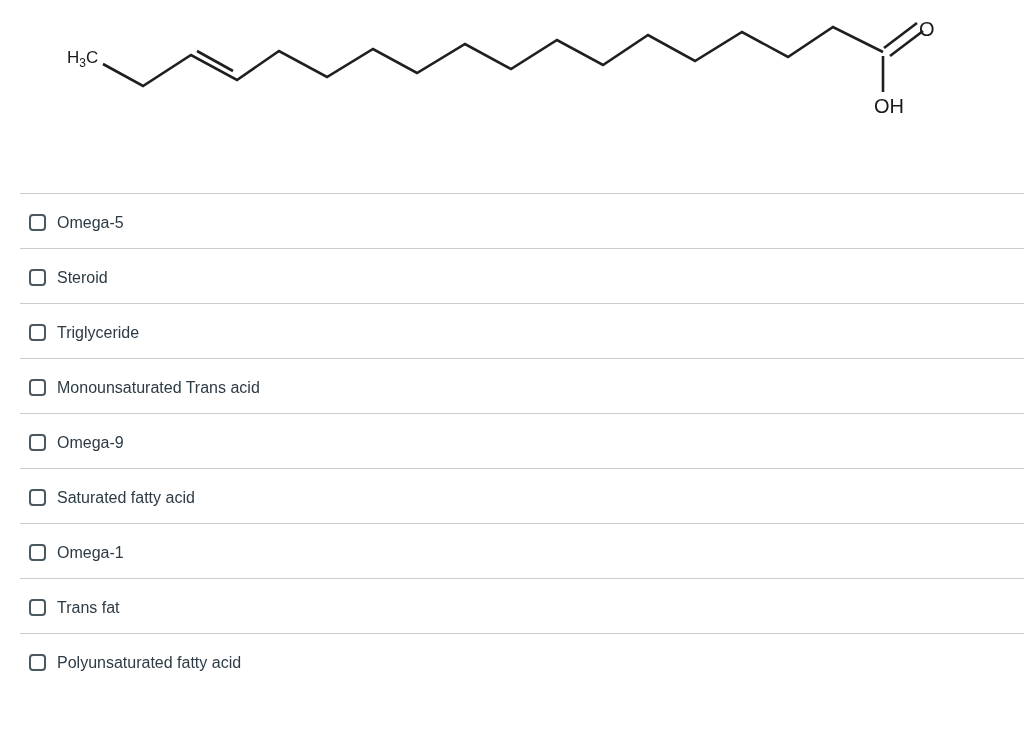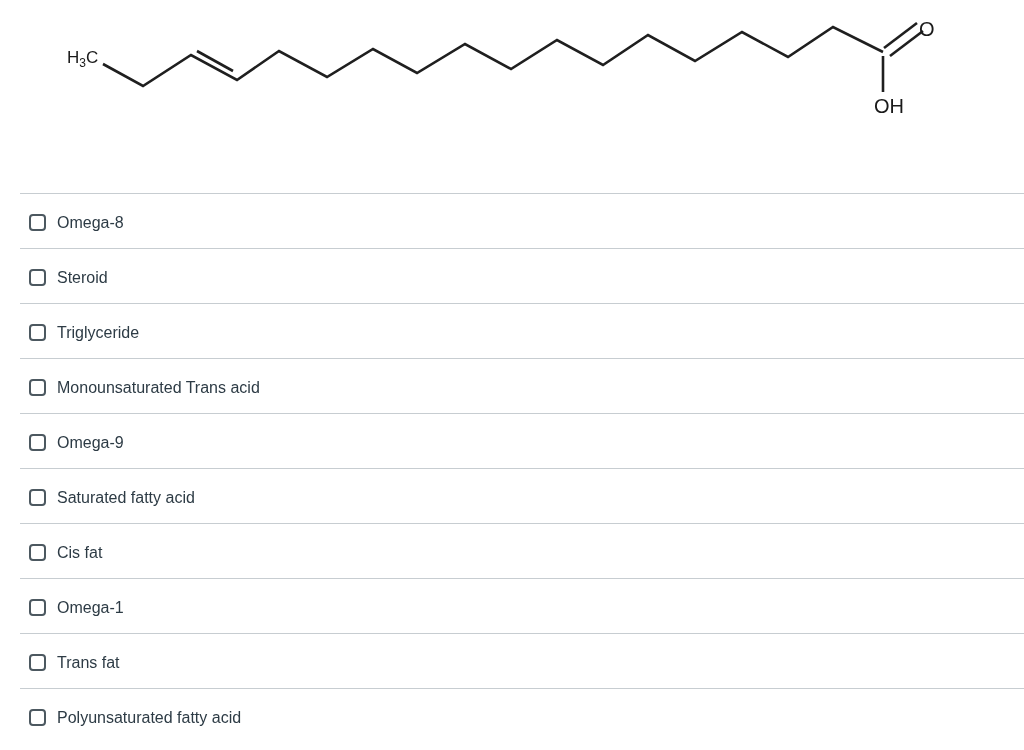--- a/index.html
+++ b/index.html
@@ -62,21 +62,21 @@
       <line x1="883" y1="56" x2="883" y2="92" stroke="#1f1f1f" stroke-width="2.6"></line>
       <text x="67" y="63" font-size="17" fill="#1a1a1a" font-family="&quot;Liberation Sans&quot;,&quot;DejaVu Sans&quot;,sans-serif"><tspan>H</tspan><tspan font-size="12" dy="4">3</tspan><tspan dy="-4">C</tspan></text>
       <text x="919" y="36" font-size="20" fill="#1a1a1a" font-family="&quot;Liberation Sans&quot;,&quot;DejaVu Sans&quot;,sans-serif">O</text>
       <text x="874" y="113" font-size="20" fill="#1a1a1a" font-family="&quot;Liberation Sans&quot;,&quot;DejaVu Sans&quot;,sans-serif">OH</text>
     </svg>
 </div>
 
 <div class="options-list" id="options-list">
   <div class="option-row">
     <span class="checkbox"></span>
-    <span class="option-label">Omega-8</span>
+    <span class="option-label">Omega-5</span>
   </div>
 
   <div class="option-row">
     <span class="checkbox"></span>
     <span class="option-label">Steroid</span>
   </div>
 
   <div class="option-row">
     <span class="checkbox"></span>
     <span class="option-label">Triglyceride</span>
@@ -90,24 +90,20 @@
   <div class="option-row">
     <span class="checkbox"></span>
     <span class="option-label">Omega-9</span>
   </div>
 
   <div class="option-row">
     <span class="checkbox"></span>
     <span class="option-label">Saturated fatty acid</span>
   </div>
 
-  <div class="option-row">
-    <span class="checkbox"></span>
-    <span class="option-label">Cis fat</span>
-  </div>
 
   <div class="option-row">
     <span class="checkbox"></span>
     <span class="option-label">Omega-1</span>
   </div>
 
   <div class="option-row">
     <span class="checkbox"></span>
     <span class="option-label">Trans fat</span>
   </div>

